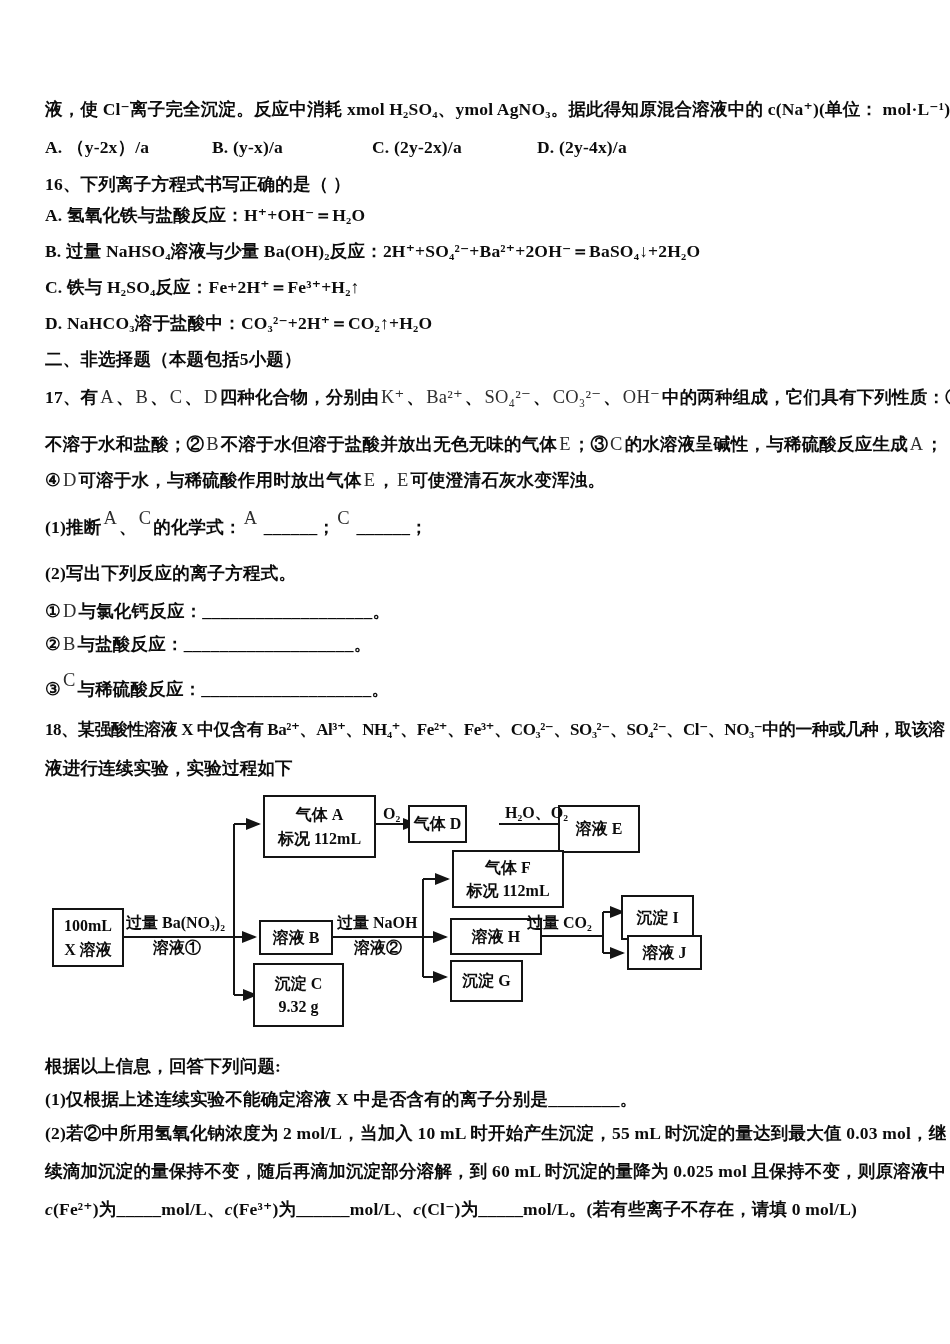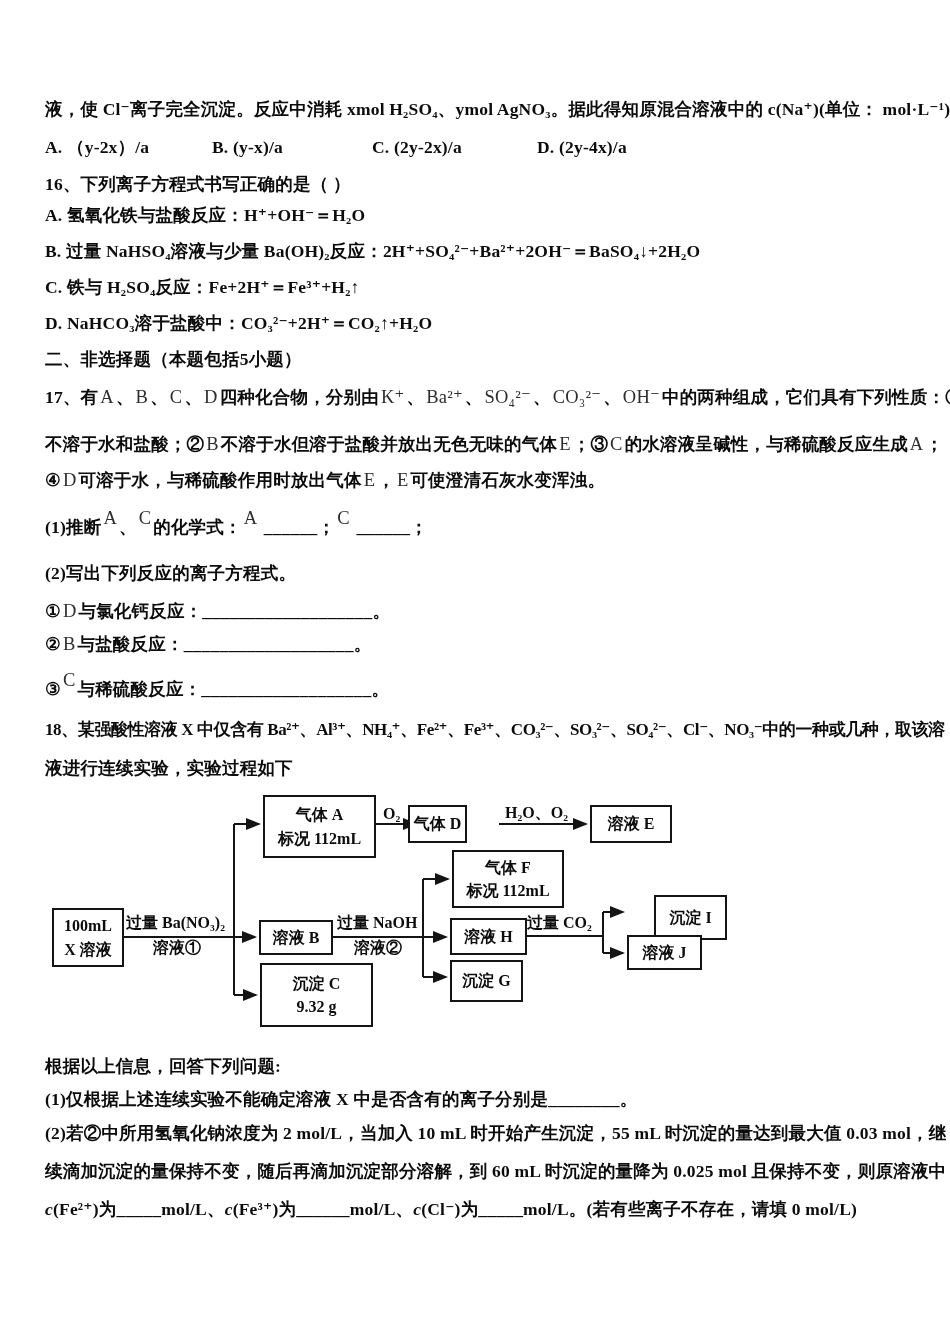--- a/index.html
+++ b/index.html
@@ -90,41 +90,41 @@
       <div>100mL</div>
       <div>X 溶液</div>
     </div>
     <div class="fbox" style="left:223px;top:5px;width:113px;height:63px">
       <div>气体 A</div>
       <div>标况 112mL</div>
     </div>
     <div class="fbox" style="left:368px;top:15px;width:59px;height:38px">
       <div>气体 D</div>
     </div>
-    <div class="fbox" style="left:550px;top:15px;width:82px;height:38px">
+    <div class="fbox" style="left:518px;top:15px;width:82px;height:48px">
       <div>溶液 E</div>
     </div>
     <div class="fbox" style="left:412px;top:60px;width:112px;height:58px">
       <div>气体 F</div>
       <div>标况 112mL</div>
     </div>
     <div class="fbox" style="left:219px;top:130px;width:74px;height:35px">
       <div>溶液 B</div>
     </div>
-    <div class="fbox" style="left:410px;top:128px;width:77px;height:37px">
+    <div class="fbox" style="left:410px;top:128px;width:92px;height:37px">
       <div>溶液 H</div>
     </div>
     <div class="fbox" style="left:410px;top:170px;width:73px;height:42px">
       <div>沉淀 G</div>
     </div>
-    <div class="fbox" style="left:220px;top:173px;width:113px;height:64px">
+    <div class="fbox" style="left:213px;top:173px;width:91px;height:64px">
       <div>沉淀 C</div>
       <div>9.32 g</div>
     </div>
-    <div class="fbox" style="left:614px;top:105px;width:73px;height:45px">
+    <div class="fbox" style="left:581px;top:105px;width:73px;height:45px">
       <div>沉淀 I</div>
     </div>
     <div class="fbox" style="left:587px;top:145px;width:75px;height:35px">
       <div>溶液 J</div>
     </div>
 
     <div class="flabel" style="left:86px;top:124px">过量 Ba(NO₃)₂</div>
     <div class="flabel" style="left:113px;top:149px">溶液①</div>
     <div class="flabel" style="left:343px;top:15px">O₂</div>
     <div class="flabel" style="left:465px;top:14px">H₂O、O₂</div>

